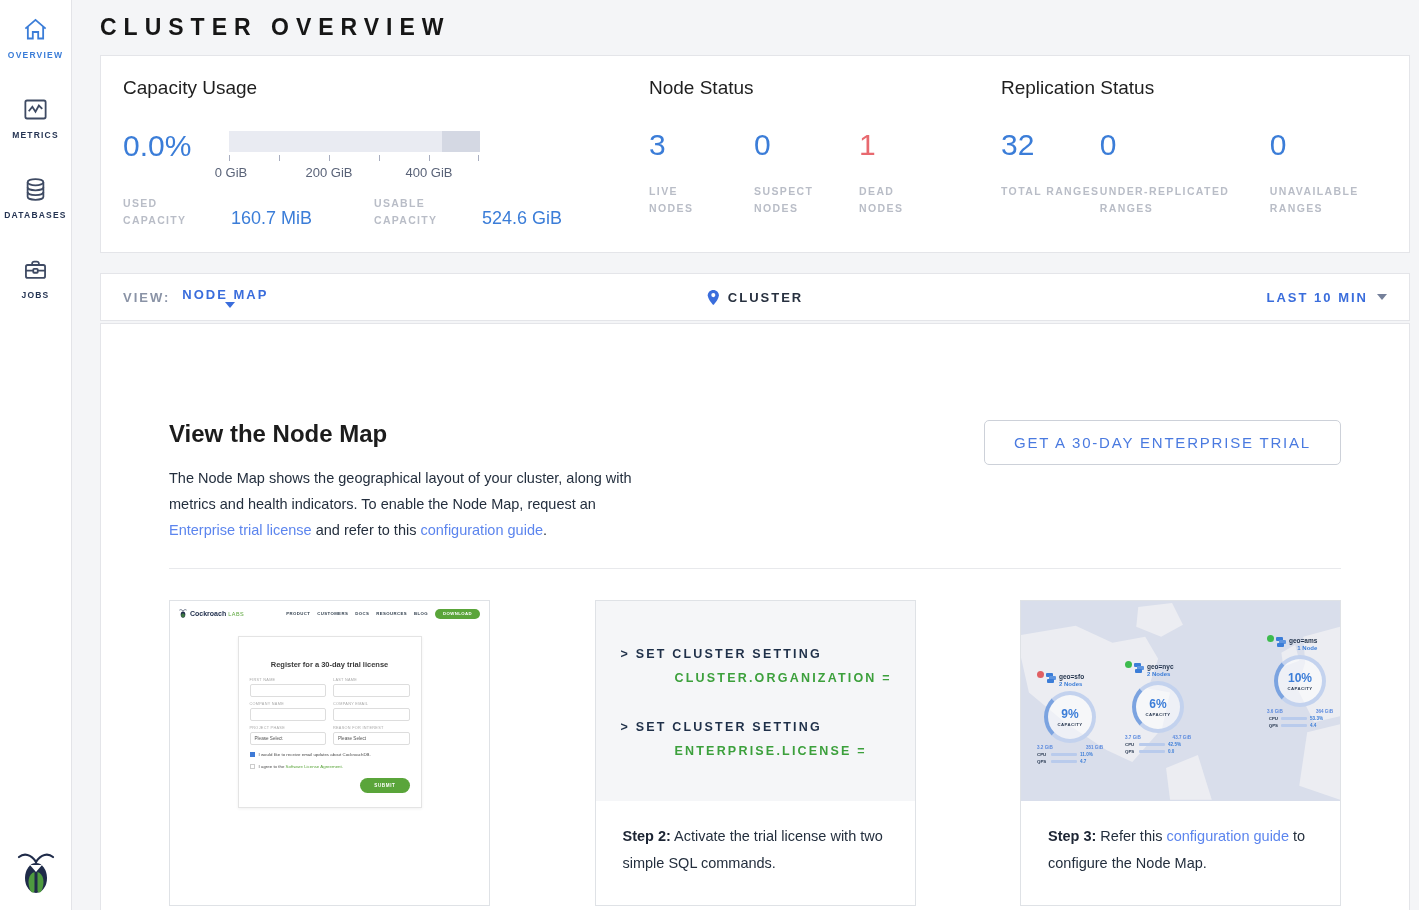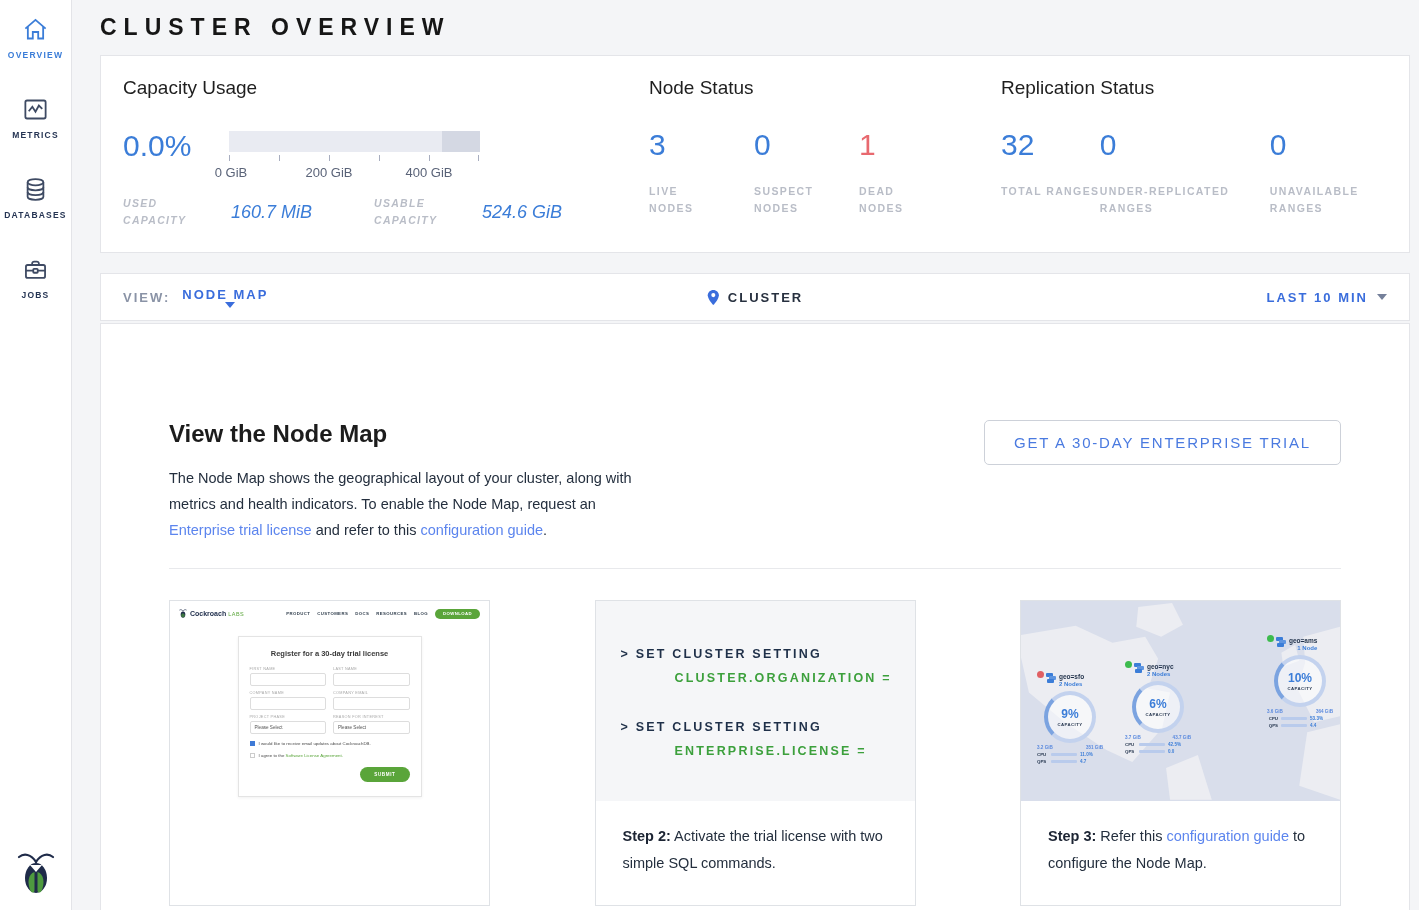--- a/index.html
+++ b/index.html
@@ -32,21 +32,21 @@
   .cap-gauge { position:relative; width:251px; }
   .cap-bar { height:21px; width:251px; background:#e9ebf2; position:relative; }
   .cap-bar-dark { position:absolute; right:0; top:0; height:100%; width:15%; background:#d4d8e3; }
   .cap-ticks { position:relative; height:8px; margin-top:3px; }
   .cap-ticks i { position:absolute; top:0; width:1px; height:6px; background:#a8aec0; }
   .cap-ticklabels { position:relative; height:16px; margin-top:2px; font-size:13px; color:#5a6378; }
   .cap-ticklabels span { position:absolute; transform:translateX(-50%); white-space:nowrap; }
   .cap-bottom { display:flex; margin-top:14px; align-items:center; }
   .cap-label { width:78px; font-size:10.5px; letter-spacing:1.3px; color:#b9bdc7; font-weight:bold; line-height:17px; }
   .cap-value { font-size:18px; color:#3b7dd8; margin-left:30px; }
-  .cap-stat { display:flex; align-items:center;font-style:italic; }
+  .cap-stat { display:flex; align-items:flex-end; }
   .cap-stat + .cap-stat { margin-left:62px; }
 
   .stat-section .stat-row { display:flex; margin-top:30px; }
   .stat-col { display:flex; flex-direction:column; }
   .stat-num { font-size:30px; color:#3b7dd8; line-height:32px; }
   .stat-num.danger { color:#e8696f; }
   .stat-label { margin-top:22px; font-size:10.5px; letter-spacing:1.4px; color:#b9bdc7; font-weight:bold; line-height:17px; }
   .node-section { width:352px; }
   .node-section .stat-col { width:105px; }
   .repl-section { flex:1; }
@@ -86,21 +86,21 @@
   .mini-site { height:211px; padding:7px 9px; position:relative; overflow:hidden; }
   .ms-header { display:flex; align-items:center; }
   .ms-brand { display:flex; align-items:center; }
   .ms-brand svg { width:8px; height:11px; }
   .ms-brand-name { font-size:7px; font-weight:bold; color:#1c2b49; margin-left:3px; }
   .ms-brand-labs { font-size:5.5px; color:#5aa53a; letter-spacing:.5px; margin-left:2px; }
   .ms-nav { margin-left:auto; display:flex; align-items:center; }
   .ms-nav span { font-size:4.3px; font-weight:bold; letter-spacing:.4px; color:#33404f; margin-left:7px; cursor:pointer; }
   .ms-download { background:#5aa53a; color:#fff !important; border-radius:7px; padding:2.5px 8px; }
   .ms-form { width:184px; margin:17px auto 0 auto; border:1px solid #e4e4e4; box-shadow:0 1px 3px rgba(0,0,0,.06); background:#fff; padding:12px 11px 14px 11px; }
-  .ms-form-title { text-align:center; font-size:7.5px; font-weight:bold; color:#3a3a3a; }
+  .ms-form-title { text-align:center; font-size:7.5px; font-weight:bold; color:#3a3a3a;margin-top:11px; }
   .ms-grid { display:grid; grid-template-columns:1fr 1fr; column-gap:7px; row-gap:5px; margin-top:9px; }
   .ms-field label { display:block; font-size:3.8px; letter-spacing:.3px; color:#a9a9a9; margin-bottom:2px; }
   .ms-input { height:13px; border:1px solid #ddd; border-radius:2px; background:#fff; font-size:4.6px; color:#555; display:flex; align-items:center; padding-left:4px; }
   .ms-check { display:flex; align-items:center; margin-top:7px; }
   .ms-check .box { width:5px; height:5px; border:1px solid #ccc; margin-right:4px; flex:none; }
   .ms-check .box.checked { background:#3f7ad6; border-color:#3f7ad6; }
   .ms-check span { font-size:4.4px; color:#4a4a4a; }
   .ms-check .green { color:#5aa53a; }
   .ms-submit { margin-top:9px; display:flex; justify-content:flex-end; }
   .ms-submit .btn { background:#5aa53a; color:#fff; font-size:4.6px; letter-spacing:.6px; font-weight:bold; border-radius:8px; padding:5px 14px; cursor:pointer; }

